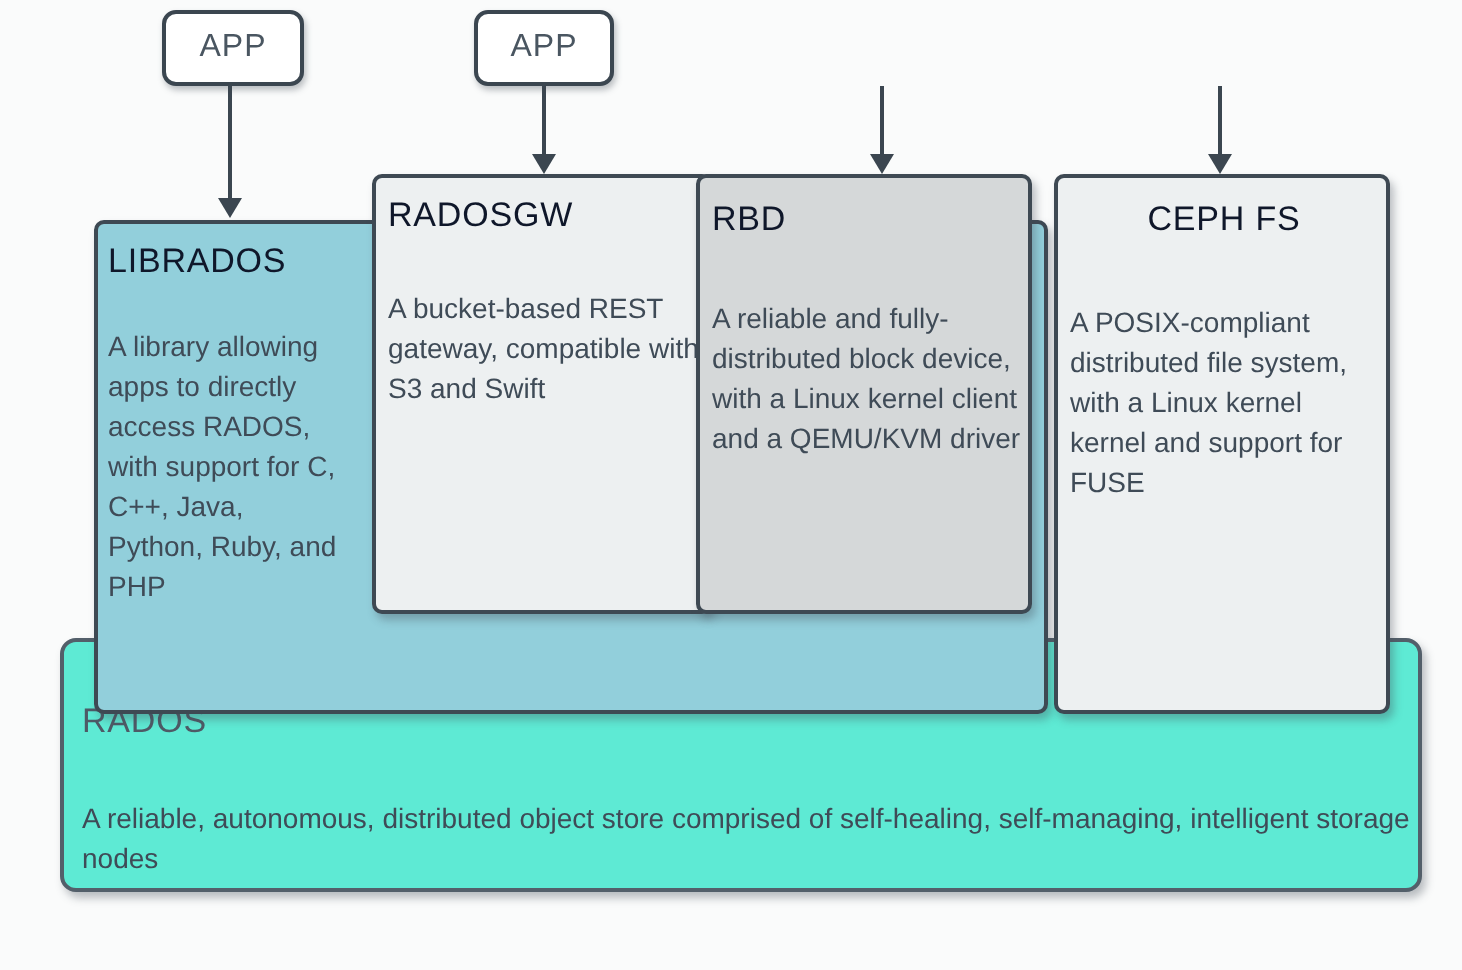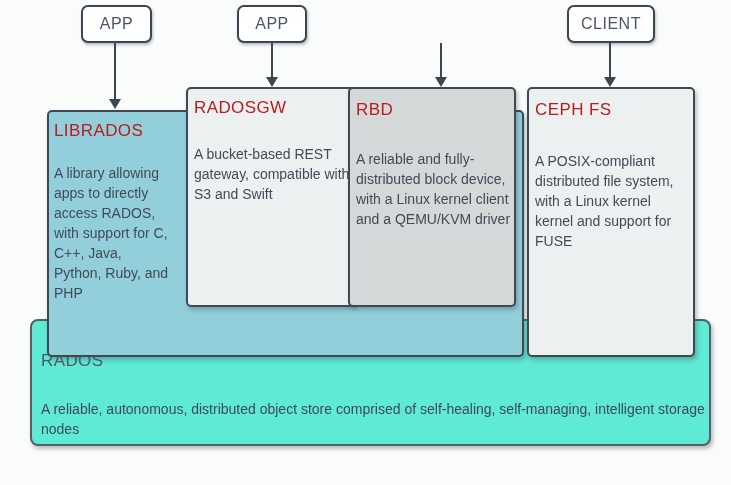--- a/index.html
+++ b/index.html
@@ -66,21 +66,21 @@
   .comp {
     position: absolute;
     border: 2px solid #3e4953;
     border-radius: 5px;
     box-shadow: 2px 3px 4px rgba(62,73,83,0.35);
     color: #414d59;
   }
   .comp-title {
     font-size: 17px;
     letter-spacing: 0.4px;
-    color: #b91c1c;
+    color: #0f172a;
   }
   .comp-desc {
     font-size: 14px;
     line-height: 20px;
     color: #3f4b57;
   }
 
   #box-rados {
     left: 30px; top: 319px; width: 681px; height: 127px;
     background: #5eead4;
@@ -113,36 +113,33 @@
     z-index: 3;
   }
   #box-rbd .comp-title { margin: 11px 0 0 6px; }
   #box-rbd .comp-desc  { margin: 29px 0 0 6px; width: 156px; }
 
   #box-cephfs {
     left: 527px; top: 87px; width: 168px; height: 270px;
     background: #edf0f1;
     z-index: 3;
   }
-  #box-cephfs .comp-title { margin: 11px 4px 0 6px; }
+  #box-cephfs .comp-title { margin: 11px 4px 0 6px; text-align: center; }
   #box-cephfs .comp-desc  { margin: 31px 0 0 6px; width: 157px; }
 </style>
 </head>
 <body>
 
 <div class="canvas">
 
   <div class="top-node" id="node-app1">
     <span>APP</span>
   </div>
   <div class="top-node" id="node-app2">
     <span>APP</span>
-  </div>
-  <div class="top-node" id="node-client">
-    <span>CLIENT</span>
   </div>
 
   <div class="arrow-line" id="arrow1-line"></div>
   <div class="arrow-head" id="arrow1-head"></div>
   <div class="arrow-line" id="arrow2-line"></div>
   <div class="arrow-head" id="arrow2-head"></div>
   <div class="arrow-line" id="arrow3-line"></div>
   <div class="arrow-head" id="arrow3-head"></div>
   <div class="arrow-line" id="arrow4-line"></div>
   <div class="arrow-head" id="arrow4-head"></div>

